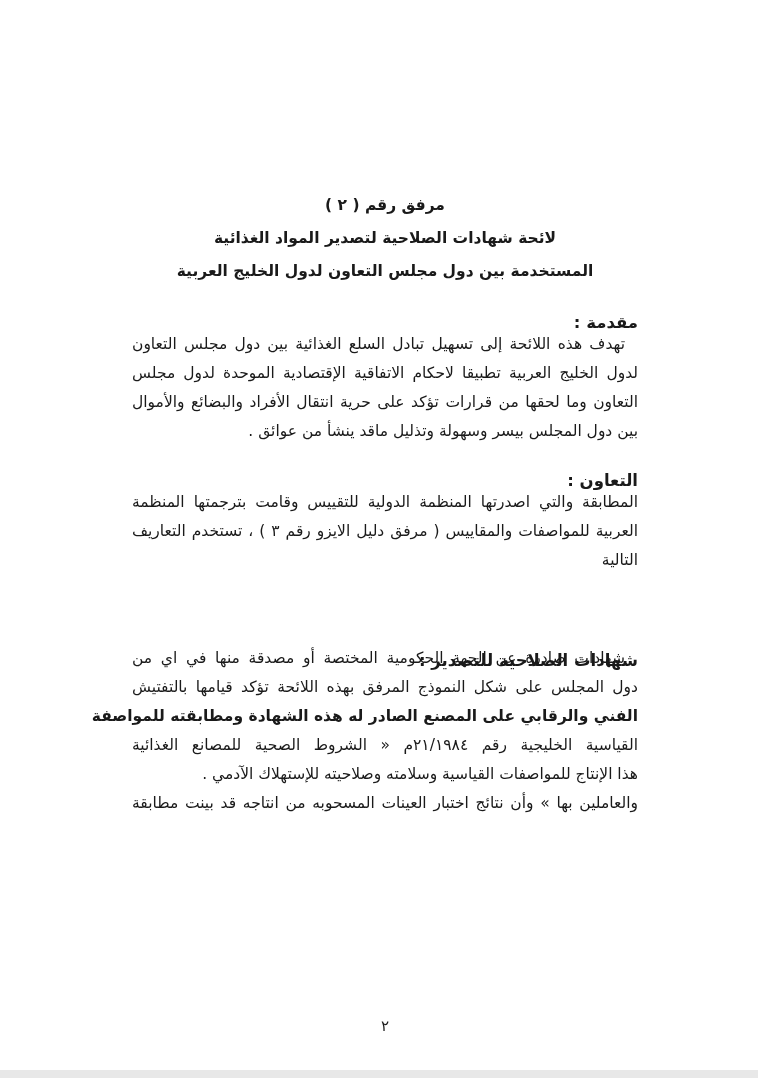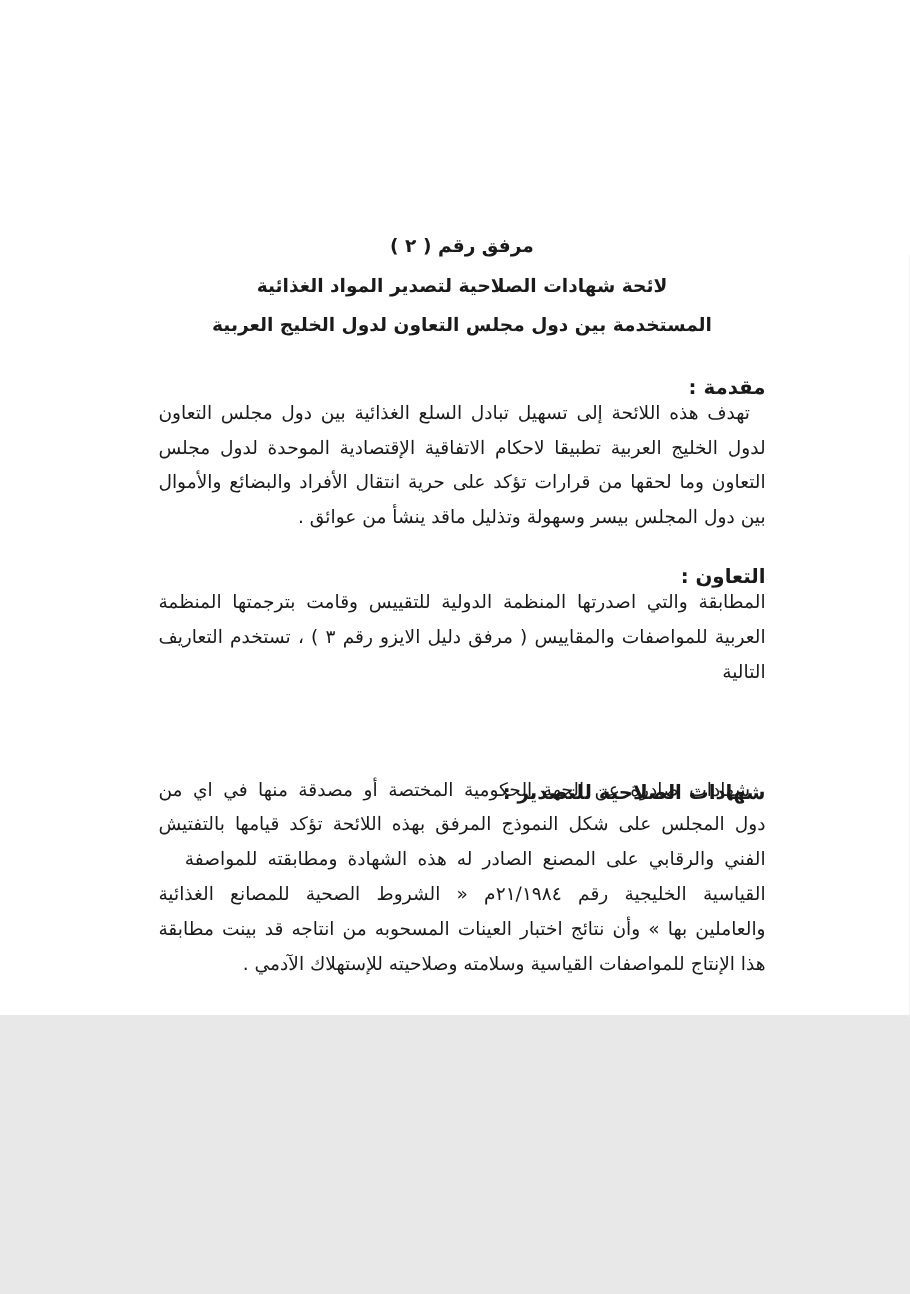--- a/index.html
+++ b/index.html
@@ -3,21 +3,21 @@
 <meta charset="utf-8">
 <style>
   html, body {
     margin: 0;
     padding: 0;
     background: #e8e8e8;
   }
   .page {
     position: relative;
     width: 758px;
-    height: 846px;
+    height: 1070px;
     margin: 0 auto;
     background: #ffffff;
     overflow: hidden;
     direction: rtl;
     font-family: "DejaVu Sans", sans-serif;
     color: #1a1a1a;
   }
   .title-block {
     position: absolute;
     top: 189px;
@@ -57,21 +57,21 @@
     white-space: nowrap;
   }
   .line.first {
     padding-right: 13px;
   }
   .line.last {
     text-align: right;
     text-align-last: right;
   }
   .line.emph {
-    font-weight: normal;
+    font-weight: bold;
     padding-left: 22px;
   }
   .page-number {
     position: absolute;
     top: 1016px;
     right: 120px;
     left: 132px;
     text-align: center;
     font-size: 15px;
     line-height: 20px;
@@ -102,19 +102,19 @@
     <div class="line">العربية للمواصفات والمقاييس ( مرفق دليل الايزو رقم ٣ ) ، تستخدم التعاريف</div>
     <div class="line last">التالية</div>
   </div>
 
   <div class="section-heading heading-certs">شهادات الصلاحية للتصدير :</div>
   <div class="para para-certs">
     <div class="line first">شهادات صادرة عن الجهة الحكومية المختصة أو مصدقة منها في اي من</div>
     <div class="line">دول المجلس على شكل النموذج المرفق بهذه اللائحة تؤكد قيامها بالتفتيش</div>
     <div class="line emph">الفني والرقابي على المصنع الصادر له هذه الشهادة ومطابقته للمواصفة</div>
     <div class="line">القياسية الخليجية رقم ٢١/١٩٨٤م « الشروط الصحية للمصانع الغذائية</div>
+    <div class="line last">هذا الإنتاج للمواصفات القياسية وسلامته وصلاحيته للإستهلاك الآدمي .</div>
     <div class="line">والعاملين بها » وأن نتائج اختبار العينات المسحوبه من انتاجه قد بينت مطابقة</div>
-    <div class="line last">هذا الإنتاج للمواصفات القياسية وسلامته وصلاحيته للإستهلاك الآدمي .</div>
   </div>
 
   <div class="page-number">٢</div>
 
 </div>
 
 </body></html>

